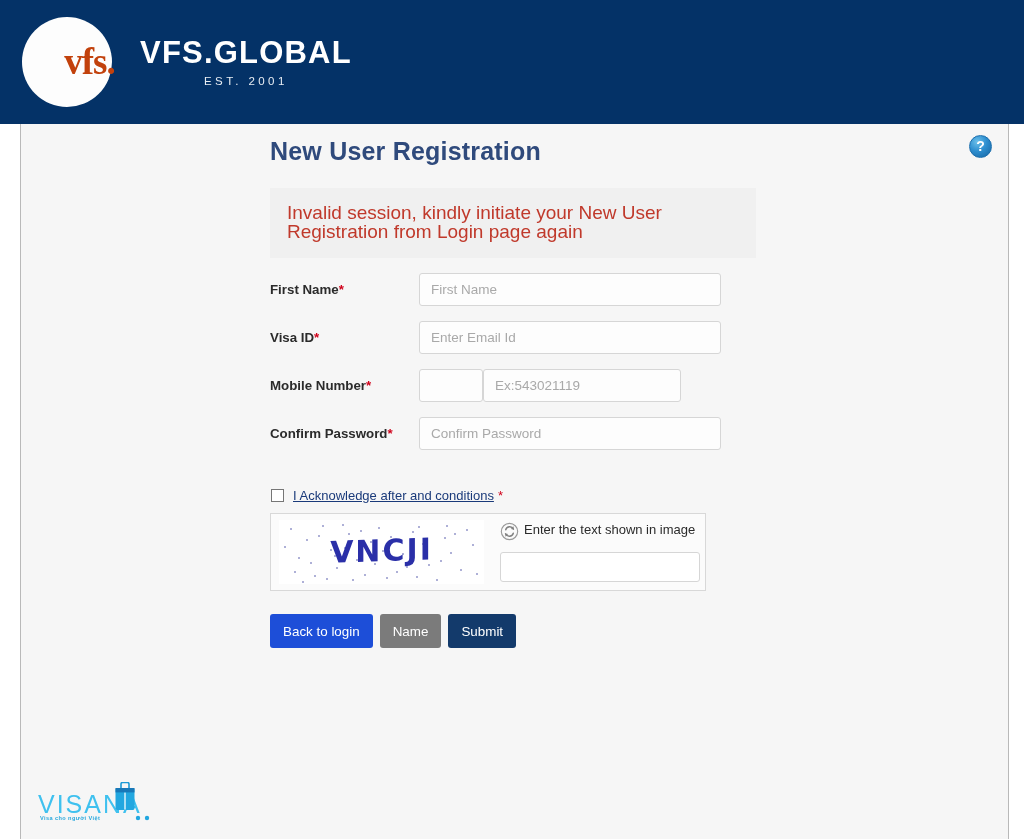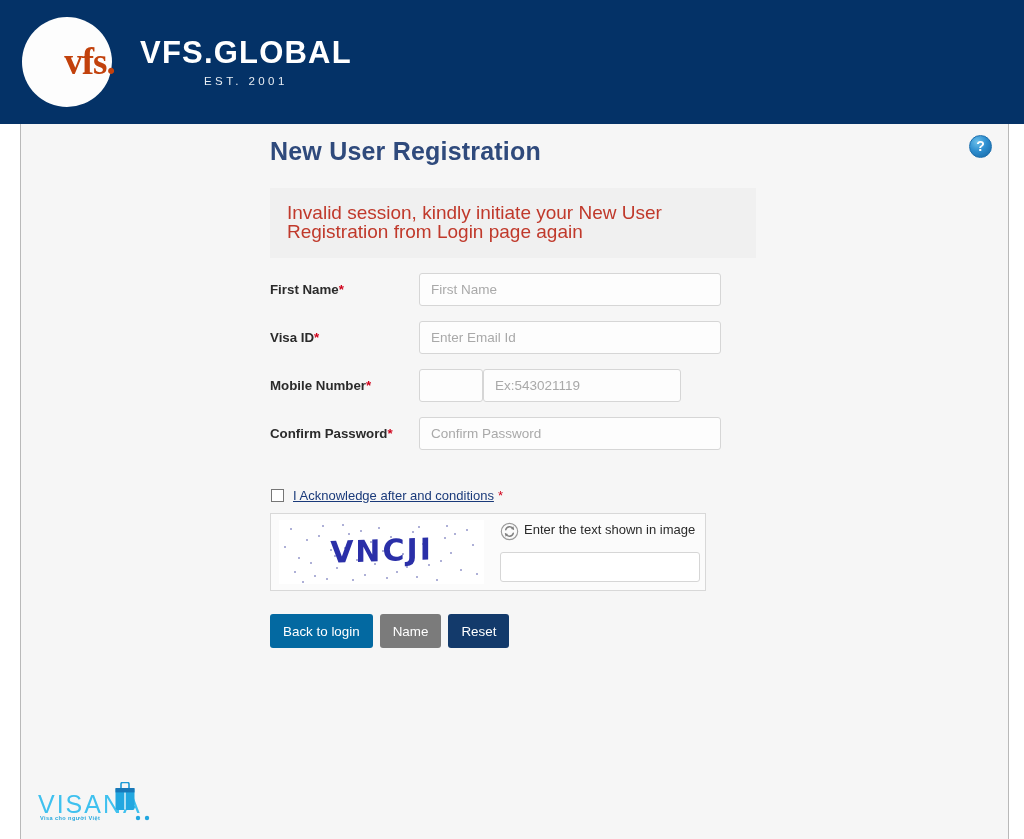--- a/index.html
+++ b/index.html
@@ -238,21 +238,21 @@
   .btn {
     height: 34px;
     border: none;
     border-radius: 3px;
     color: #ffffff;
     font-size: 13.4px;
     font-family: "Liberation Sans", sans-serif;
     cursor: pointer;
     padding: 0 13px;
   }
-  .btn-primary { background: #0369a1; }
+  .btn-primary { background: #1d4ed8; }
   .btn-reset { background: #7b7b7b; margin-left: 7px; }
   .btn-submit { background: #133a6b; margin-left: 7px; }
   .disclaimer {
     margin-left: 14px;
     font-size: 13px;
     color: #2b2b2b;
     line-height: 18.5px;
     width: 285px;
     padding-top: 1px;
   }
@@ -412,21 +412,21 @@
           </svg>
           <span class="captcha-label">Enter the text shown in image</span>
         </div>
         <input class="captcha-input" type="text" placeholder="" style="">
       </div>
     </div>
 
     <div class="btn-row">
       <button class="btn btn-primary">Back to login</button>
       <button class="btn btn-reset">Name</button>
-      <button class="btn btn-submit">Reset</button>
+      <button class="btn btn-submit">Submit</button>
     </div>
 
   </div>
 </div>
 
 <div class="footer-logo">
   <div class="visana-word">VISANA</div>
   <svg class="bag-icon" viewBox="0 0 22 31">
     <rect x="7" y="0.5" width="8" height="7" rx="1.6" fill="none" stroke="#1c9ad6" stroke-width="1.6"></rect>
     <rect x="1.5" y="6" width="19" height="22" rx="1.4" fill="#22a7e0"></rect>

